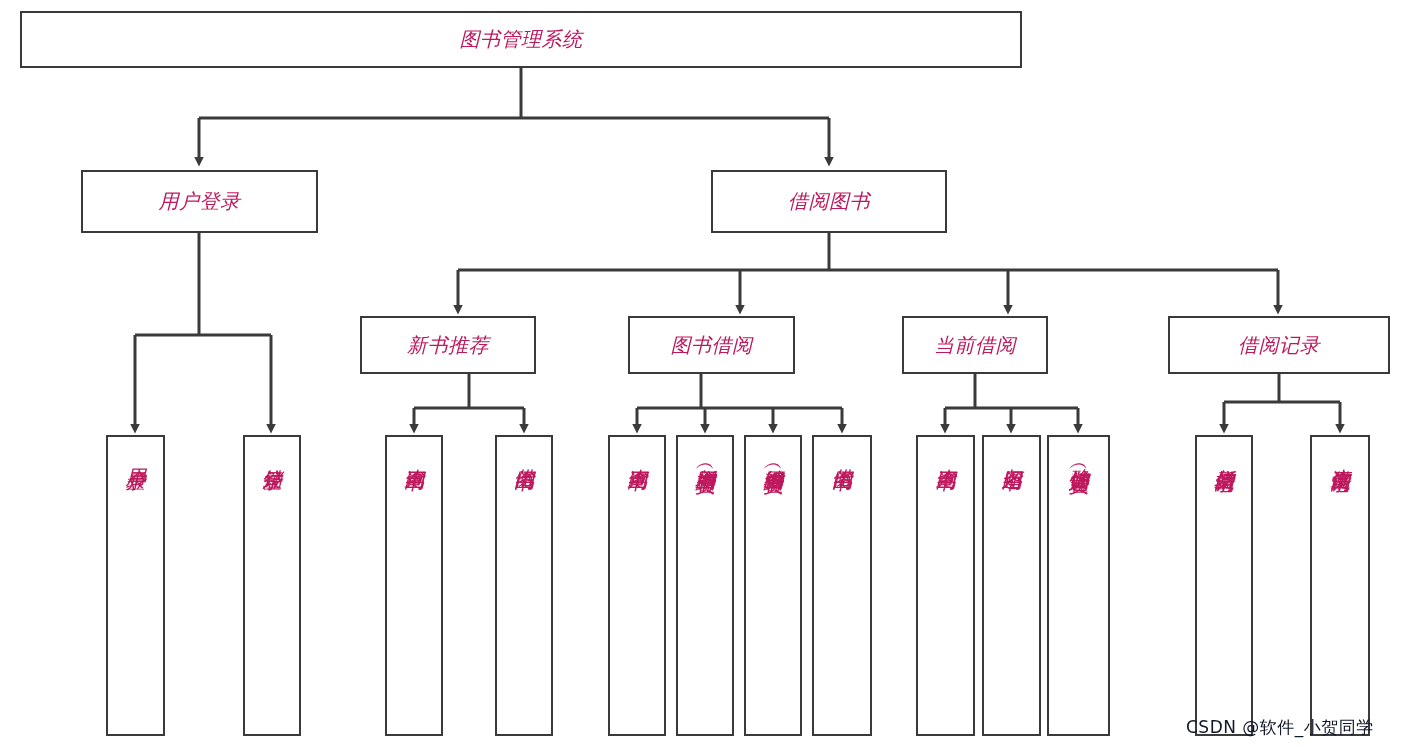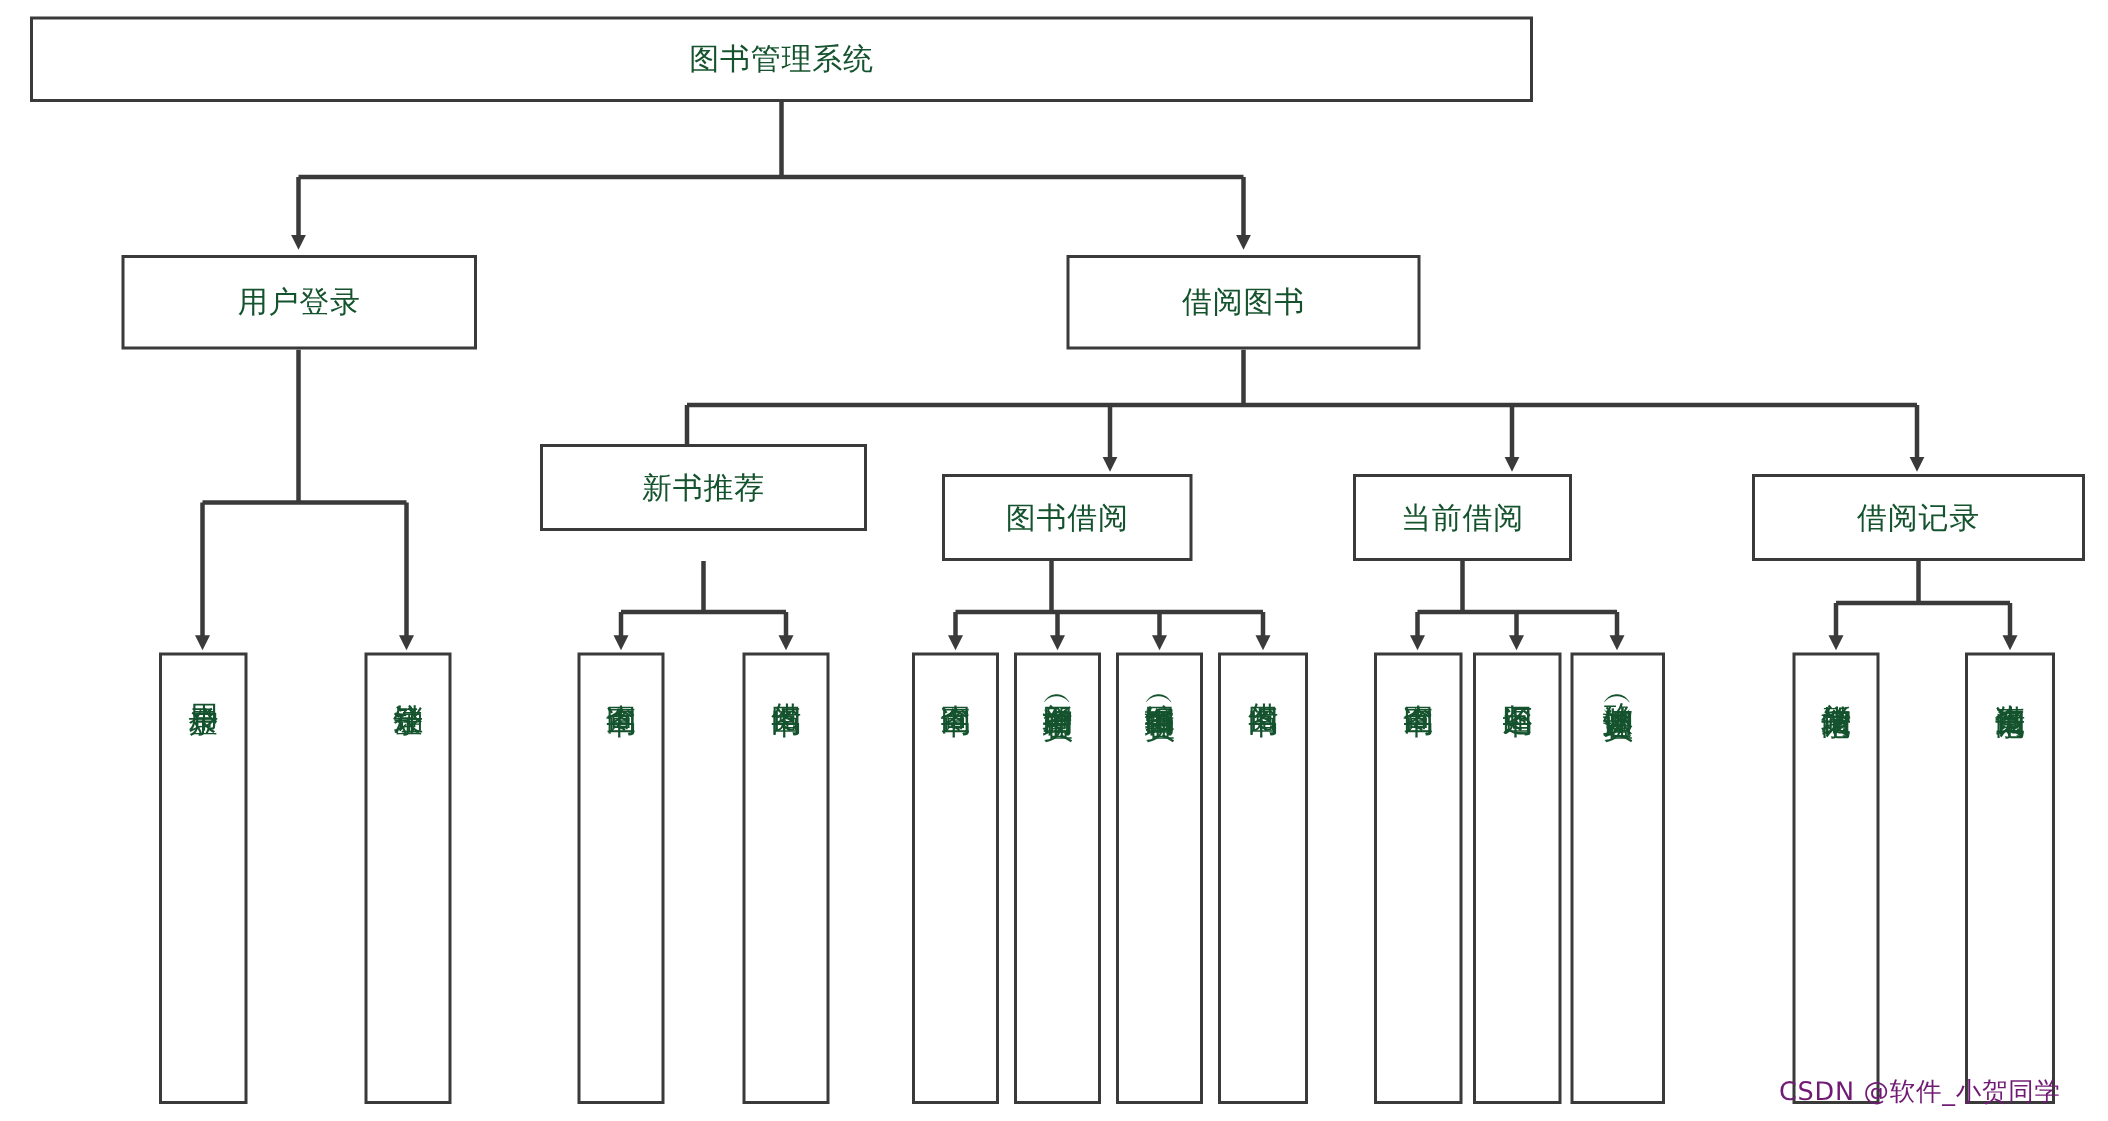--- a/index.html
+++ b/index.html
@@ -28,21 +28,22 @@
     pointer-events: none;
   }
   .node {
     position: absolute;
     box-sizing: border-box;
     border: 2px solid #3a3a3a;
     background: #ffffff;
     display: flex;
     align-items: center;
     justify-content: center;
-    color: #14532d;
+    color: #be185d;
+    font-style: italic;
   }
   .node .label {
     display: block;
     text-align: center;
     line-height: 1.22;
     letter-spacing: 0.5px;
     white-space: pre-line;
   }
   .node.horiz .label {
     font-size: 20px;
@@ -57,21 +58,21 @@
     text-orientation: upright;
     font-size: 20px;
     line-height: 1.06;
     letter-spacing: 1px;
   }
   .watermark {
     position: absolute;
     left: 1186px;
     top: 716px;
     font-size: 17px;
-    color: #701a75;
+    color: #0f172a;
     letter-spacing: 0.5px;
     white-space: nowrap;
     font-family: "DejaVu Sans", "Liberation Sans", sans-serif;
   }
 </style>
 </head>
 <body>
 
 <div id="diagram-root">
 
@@ -129,21 +130,21 @@
     <span class="label">图书管理系统</span>
   </div>
 
   <div class="node horiz" style="left:81px; top:170px; width:237px; height:63px;">
     <span class="label">用户登录</span>
   </div>
   <div class="node horiz" style="left:711px; top:170px; width:236px; height:63px;">
     <span class="label">借阅图书</span>
   </div>
 
-  <div class="node horiz" style="left:360px; top:296px; width:218px; height:58px;">
+  <div class="node horiz" style="left:360px; top:316px; width:176px; height:58px;">
     <span class="label">新书推荐</span>
   </div>
   <div class="node horiz" style="left:628px; top:316px; width:167px; height:58px;">
     <span class="label">图书借阅</span>
   </div>
   <div class="node horiz" style="left:1168px; top:316px; width:222px; height:58px;">
     <span class="label">借阅记录</span>
   </div>
   <div class="node horiz" style="left:902px; top:316px; width:146px; height:58px;">
     <span class="label">当前借阅</span>

